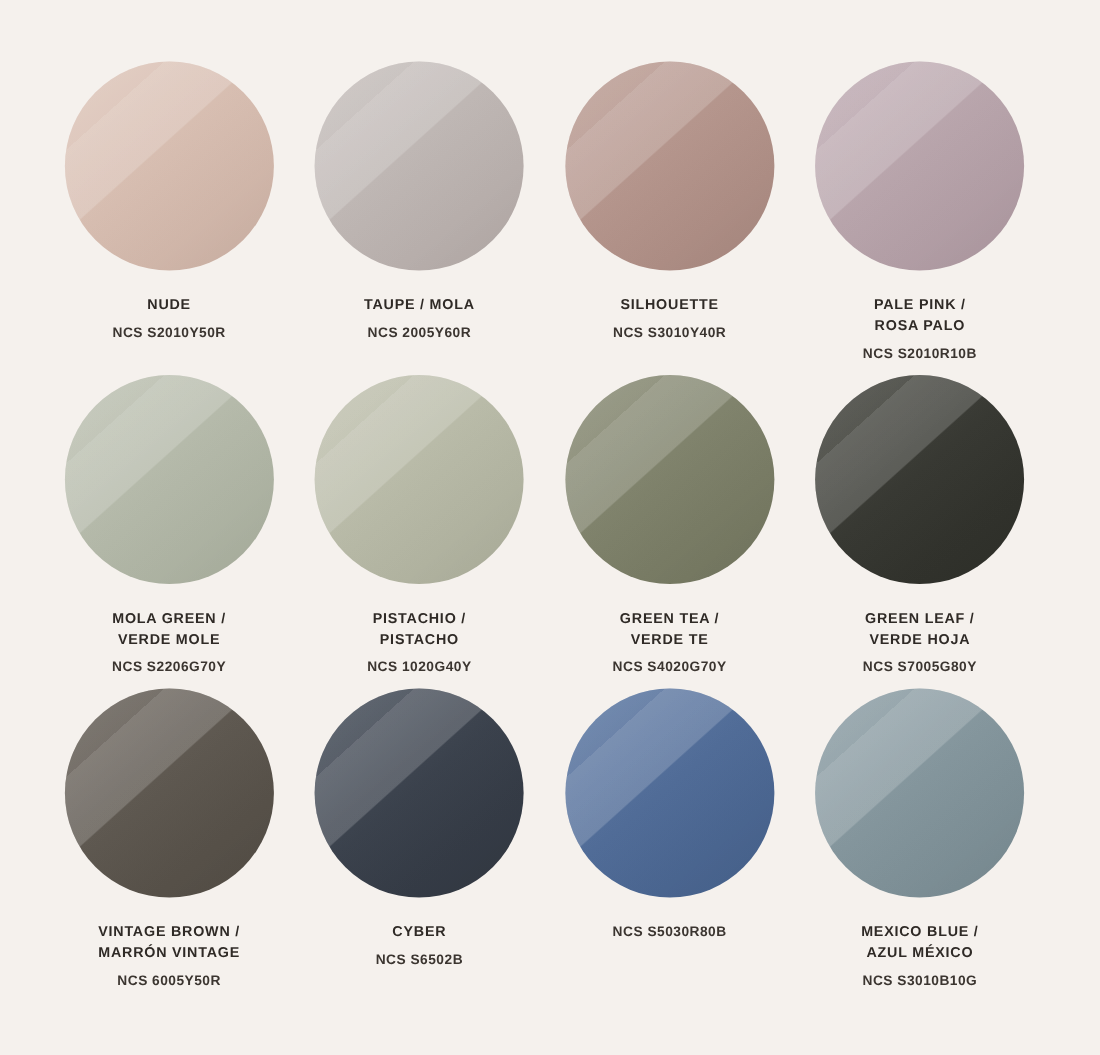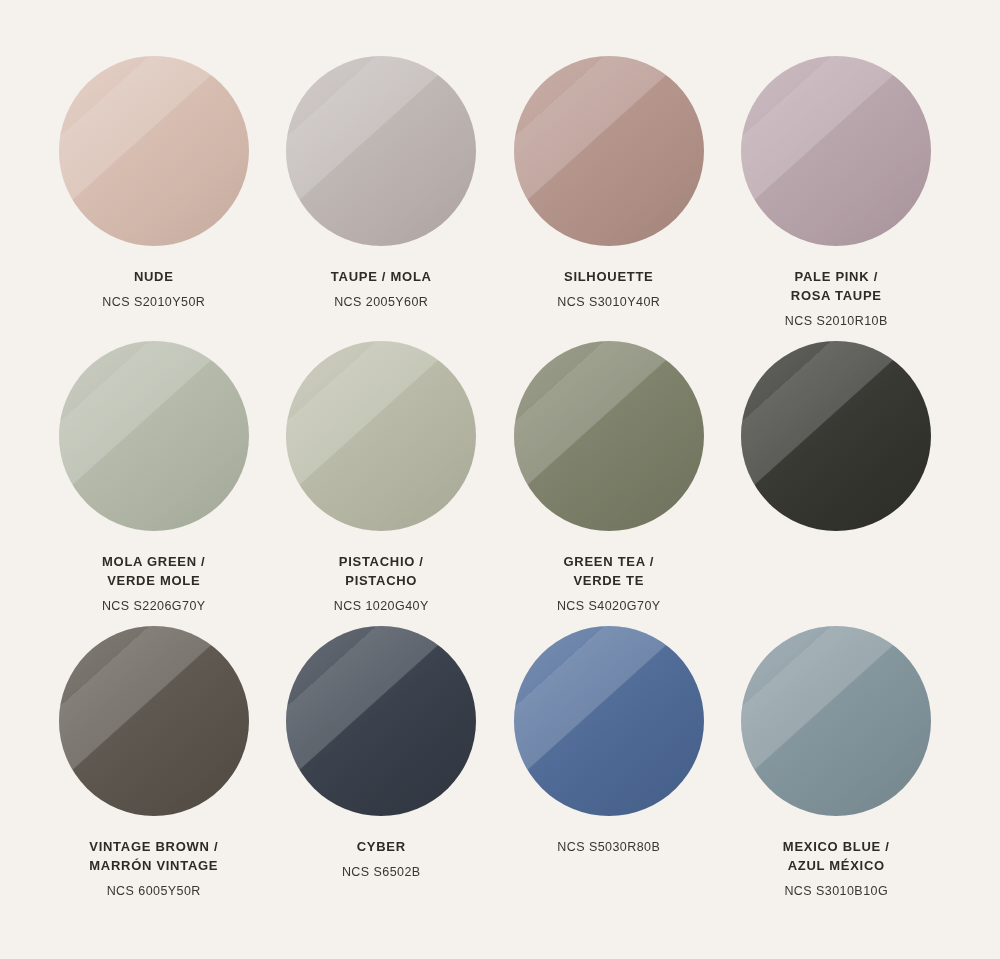--- a/index.html
+++ b/index.html
@@ -101,21 +101,21 @@
     font-weight: bold;
     letter-spacing: 0.055em;
     color: #2f2a26;
     margin: 0 0 6px 0;
     white-space: pre-line;
     line-height: 1.45;
   }
 
   .swatch-code {
     font-size: 12.5px;
-    font-weight: normal;
+    font-weight: bold;
     letter-spacing: 0.035em;
     color: #3b3530;
     margin: 0;
     line-height: 1.45;
   }
 </style>
 </head>
 <body>
 
 <div class="palette-sheet">
@@ -146,21 +146,21 @@
           <div class="swatch-name">SILHOUETTE</div>
           <div class="swatch-code">NCS S3010Y40R</div>
         </div>
       </div>
       <div class="swatch">
         <div class="swatch-disc-wrap">
           <div class="swatch-disc" style="background: linear-gradient(140deg, rgb(192, 173, 180) 0%, rgb(183, 163, 170) 48%, rgb(174, 153, 161) 100%);"></div>
         </div>
         <div class="swatch-caption">
           <div class="swatch-name">PALE PINK /
-ROSA TAUPE</div>
+ROSA PALO</div>
           <div class="swatch-code">NCS S2010R10B</div>
         </div>
       </div>
       <div class="swatch">
         <div class="swatch-disc-wrap">
           <div class="swatch-disc" style="background: linear-gradient(140deg, rgb(190, 194, 179) 0%, rgb(179, 184, 168) 48%, rgb(169, 175, 158) 100%);"></div>
         </div>
         <div class="swatch-caption">
           <div class="swatch-name">MOLA GREEN /
 VERDE MOLE</div>
@@ -184,20 +184,25 @@
         <div class="swatch-caption">
           <div class="swatch-name">GREEN TEA /
 VERDE TE</div>
           <div class="swatch-code">NCS S4020G70Y</div>
         </div>
       </div>
       <div class="swatch">
         <div class="swatch-disc-wrap">
           <div class="swatch-disc" style="background: linear-gradient(140deg, rgb(67, 68, 61) 0%, rgb(53, 54, 48) 48%, rgb(46, 47, 41) 100%);"></div>
         </div>
+        <div class="swatch-caption">
+          <div class="swatch-name">GREEN LEAF /
+VERDE HOJA</div>
+          <div class="swatch-code">NCS S7005G80Y</div>
+        </div>
       </div>
       <div class="swatch">
         <div class="swatch-disc-wrap">
           <div class="swatch-disc" style="background: linear-gradient(140deg, rgb(103, 96, 88) 0%, rgb(91, 85, 77) 48%, rgb(83, 77, 69) 100%);"></div>
         </div>
         <div class="swatch-caption">
           <div class="swatch-name">VINTAGE BROWN /
 MARRÓN VINTAGE</div>
           <div class="swatch-code">NCS 6005Y50R</div>
         </div>

